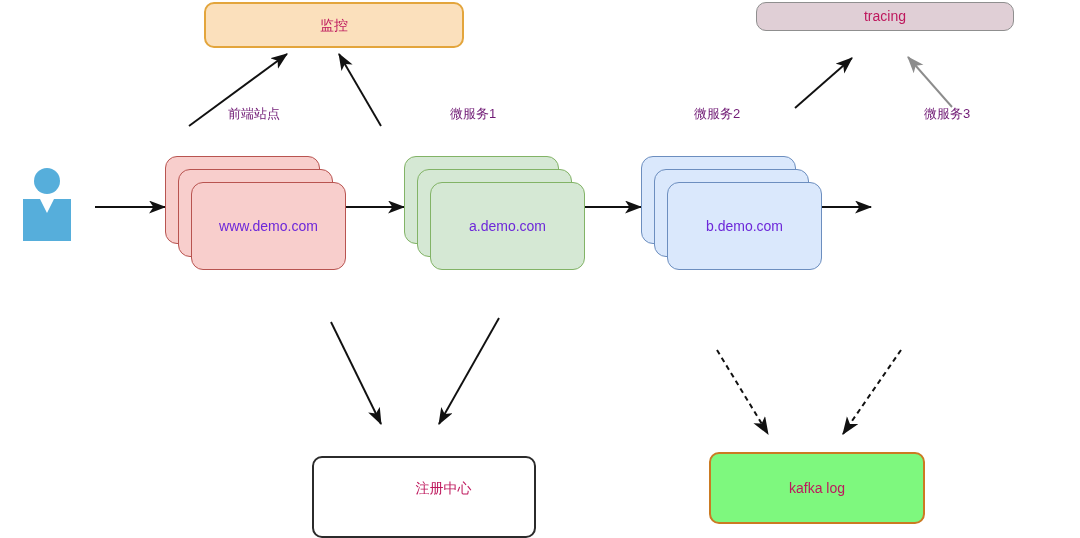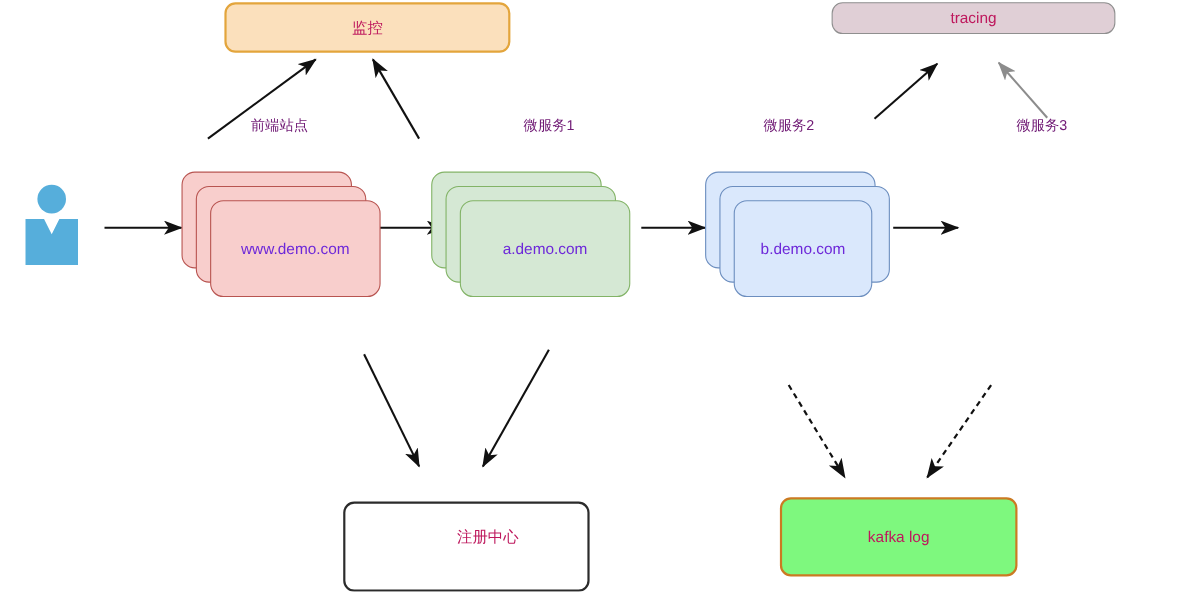--- a/index.html
+++ b/index.html
@@ -114,51 +114,51 @@
 
   <div class="node" style="left:192px; top:2px; width:260px; height:46px; background:#fbe0bc; border:2px solid #e3a53c;">
     <span>监控</span>
   </div>
 
   <div class="node" style="left:744px; top:2px; width:258px; height:29px; background:#e0cfd6; border:1.6px solid #8f8f8f;">
     <span>tracing</span>
   </div>
 
   <div class="edge-label" style="left:228px; top:105px;">前端站点</div>
-  <div class="edge-label" style="left:476px; top:105px;">微服务1</div>
+  <div class="edge-label" style="left:450px; top:105px;">微服务1</div>
   <div class="edge-label" style="left:694px; top:105px;">微服务2</div>
   <div class="edge-label" style="left:924px; top:105px;">微服务3</div>
 
   <div class="actor" style="left:23px; top:168px; width:48px; height:74px;">
     <div class="head" style="left:11px; top:0px; width:26px; height:26px; background:#56aedb;"></div>
     <svg class="body" style="left:0px; top:31px; width:48px; height:42px;" viewBox="0 0 48 42">
       <path d="M0,0 L17,0 L24,14 L31,0 L48,0 L48,42 L0,42 Z" fill="#56aedb"></path>
     </svg>
   </div>
 
   <div class="stack" style="left:165px; top:156px; width:182px; height:114px;">
     <div class="card" style="left:0px; top:0px; width:155px; height:88px; background:#f8cecc; border-color:#b85450;"></div>
     <div class="card" style="left:13px; top:13px; width:155px; height:88px; background:#f8cecc; border-color:#b85450;"></div>
     <div class="card front" style="left:26px; top:26px; width:155px; height:88px; background:#f8cecc; border-color:#b85450;">
       <span>www.demo.com</span>
     </div>
   </div>
 
-  <div class="stack" style="left:392px; top:156px; width:182px; height:114px;">
+  <div class="stack" style="left:404px; top:156px; width:182px; height:114px;">
     <div class="card" style="left:0px; top:0px; width:155px; height:88px; background:#d5e8d4; border-color:#82b366;"></div>
     <div class="card" style="left:13px; top:13px; width:155px; height:88px; background:#d5e8d4; border-color:#82b366;"></div>
     <div class="card front" style="left:26px; top:26px; width:155px; height:88px; background:#d5e8d4; border-color:#82b366;">
       <span>a.demo.com</span>
     </div>
   </div>
 
   <div class="stack" style="left:641px; top:156px; width:182px; height:114px;">
     <div class="card" style="left:0px; top:0px; width:155px; height:88px; background:#dae8fc; border-color:#6c8ebf;"></div>
     <div class="card" style="left:13px; top:13px; width:155px; height:88px; background:#dae8fc; border-color:#6c8ebf;"></div>
-    <div class="card front" style="left:26px; top:26px; width:126px; height:88px; background:#dae8fc; border-color:#6c8ebf;">
+    <div class="card front" style="left:26px; top:26px; width:155px; height:88px; background:#dae8fc; border-color:#6c8ebf;">
       <span>b.demo.com</span>
     </div>
   </div>
 
 
   <div class="node" style="left:300px; top:456px; width:224px; height:82px; background:#ffffff; border:2px solid #2b2b2b;padding-left:39px;">
     <span style="position:relative; top:-9px;">注册中心</span>
   </div>
 
   <div class="node" style="left:697px; top:452px; width:216px; height:72px; background:#7ef87e; border:2px solid #cb7a22;">

